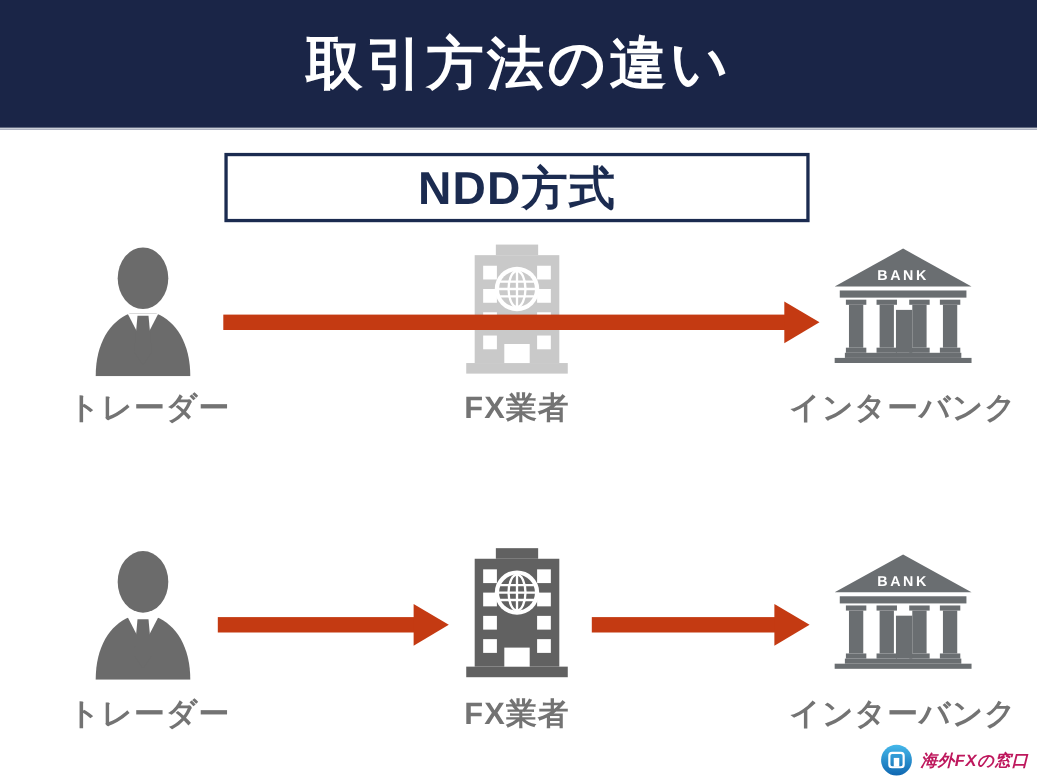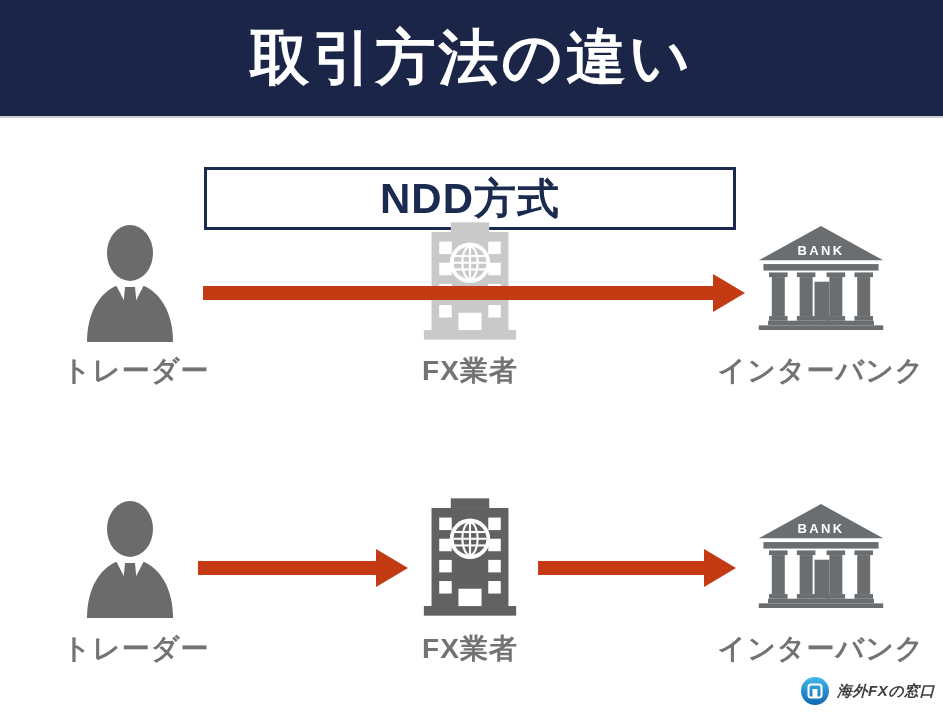--- a/index.html
+++ b/index.html
@@ -9,26 +9,26 @@
     font-family:"Liberation Sans","DejaVu Sans",sans-serif; overflow:hidden;
     margin:0 auto;
   }
   
   .header {
     position:absolute; top:0; left:0; width:943px; height:118px;
     background:#1a2547; border-bottom:2px solid #c9cdd6;
     display:flex; align-items:center; justify-content:center;
   }
   .header .title {
-    color:#ffffff; font-size:60px; font-weight:800; letter-spacing:3px;
+    color:#ffffff; font-size:52px; font-weight:800; letter-spacing:3px;
   }
   
   .method-box {
     position:absolute; left:204px; width:532px; height:63px; background:#ffffff;
-    border:3px solid #1b2b50; display:flex; align-items:center; justify-content:center;margin-top:28px;
+    border:3px solid #1b2b50; display:flex; align-items:center; justify-content:center;
   }
   .method-box.ndd { top:139px; }
   .method-box.dd  { top:414px; }
   .method-box .method-label {
     color:#1b2b50; font-size:42px; font-weight:800; letter-spacing:1px;
   }
   
   .icon { position:absolute; line-height:0; }
   .icon svg { width:100%; height:100%; display:block; }
   .trader-1   { left:80px;  top:224px; width:100px; height:118px; color:#6b6b6b; }
@@ -60,21 +60,21 @@
   .col-trader    { left:136px; }
   .col-broker    { left:470px; }
   .col-interbank { left:821px; }
   
   .brand {
     position:absolute; top:675px; right:8px; height:32px;
     display:flex; align-items:center; gap:7px;
   }
   .brand .brand-icon { width:30px; height:30px; line-height:0; }
   .brand .brand-text {
-    color:#404040; font-size:15px; font-weight:800; font-style:italic; letter-spacing:0.5px;
+    color:#be185d; font-size:15px; font-weight:800; font-style:italic; letter-spacing:0.5px;
   }
 </style>
 </head>
 <body>
 
 <div id="canvas">
 
   <div class="header">
     <div class="title">取引方法の違い</div>
   </div>

